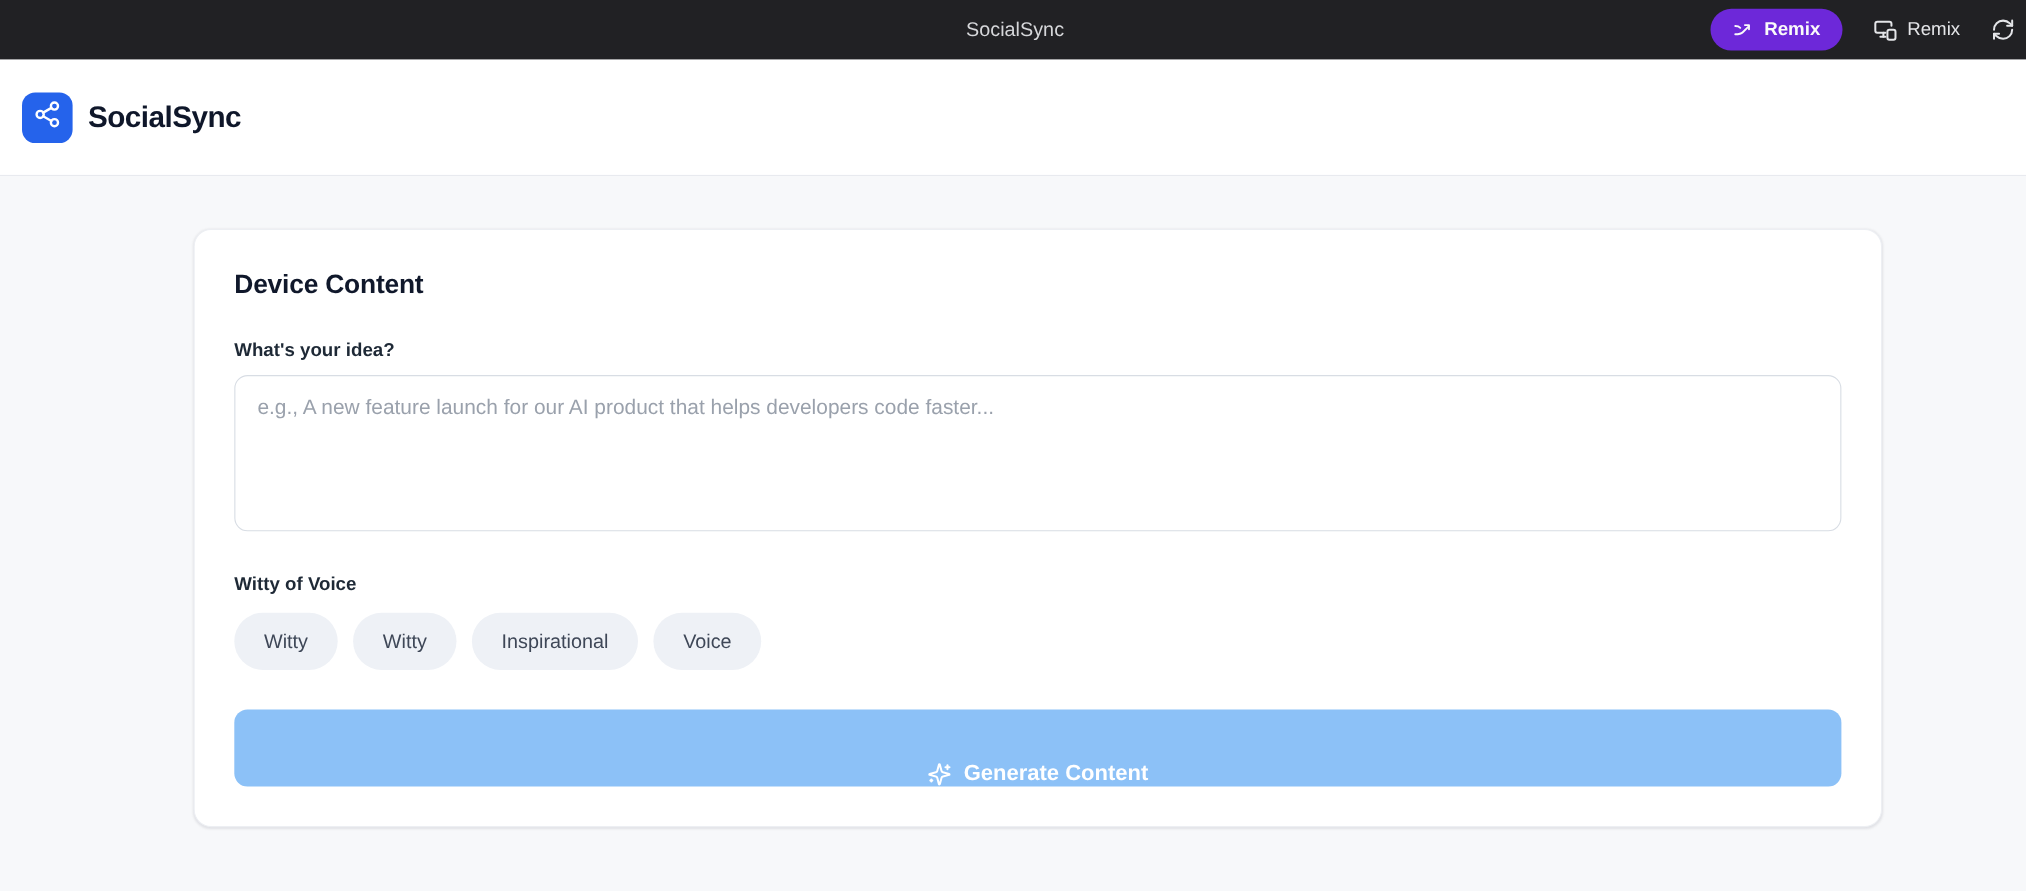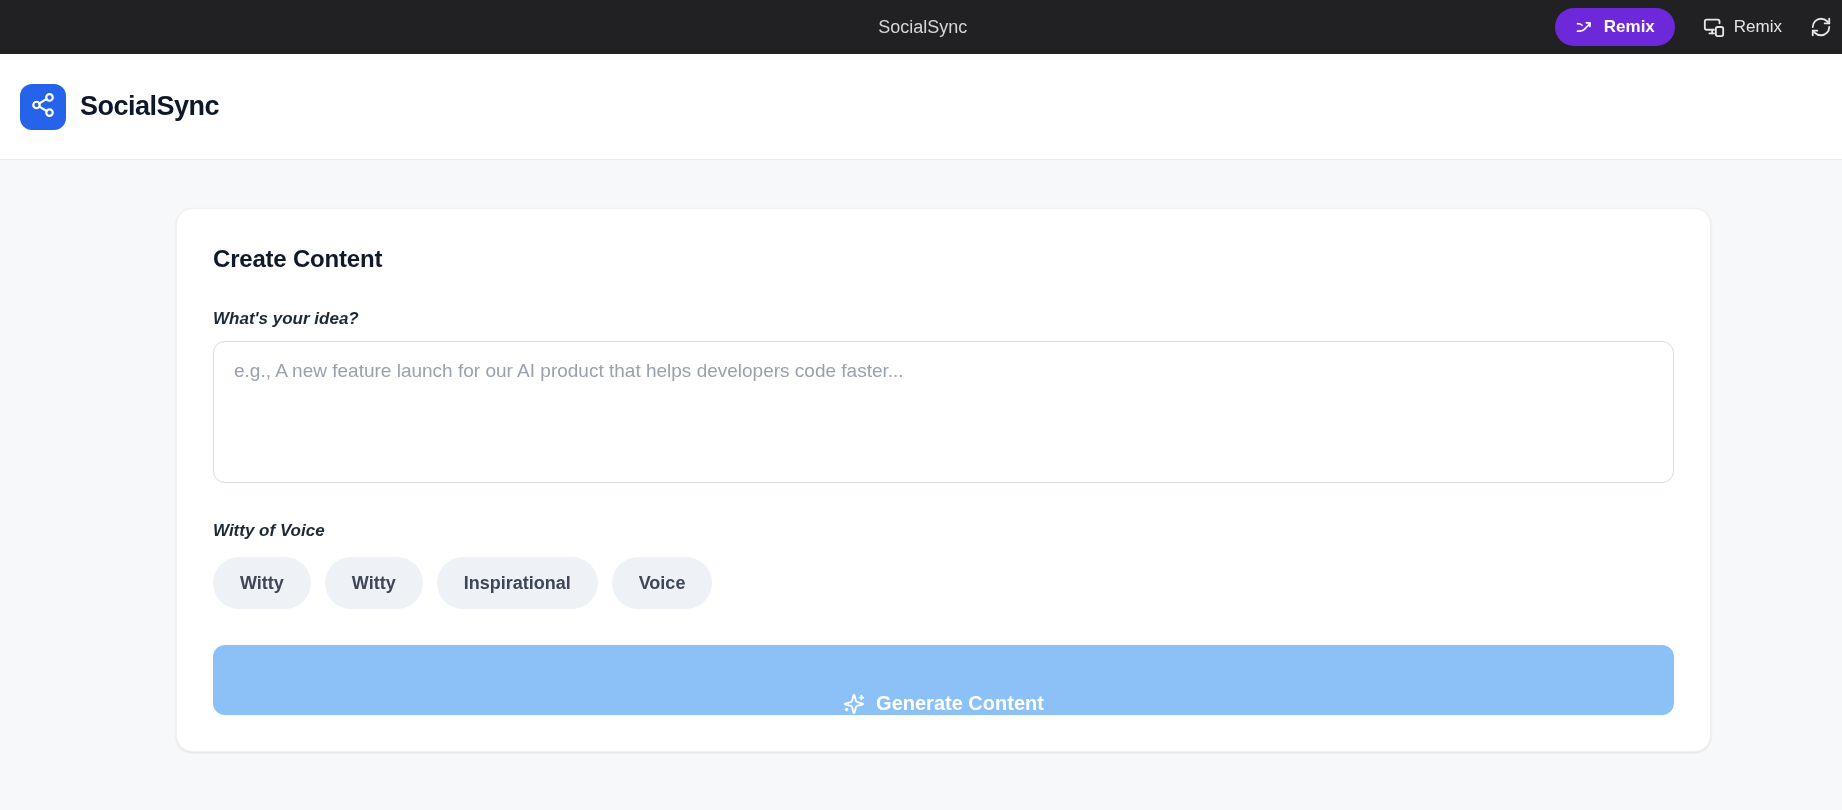--- a/index.html
+++ b/index.html
@@ -104,21 +104,20 @@
     color: #10182b;
     margin-bottom: 36px;
     letter-spacing: -0.2px;
   }
   .field-label {
     display: block;
     font-size: 17px;
     font-weight: 700;
     color: #1e2936;
     margin-bottom: 12px;
-    font-style: italic;
   }
   .idea-textarea {
     width: 100%;
     height: 142px;
     border: 1px solid #d8dde4;
     border-radius: 12px;
     padding: 18px 20px;
     font-size: 19px;
     color: #0c4a6e;
     resize: none;
@@ -131,21 +130,21 @@
   .tone-section { margin-top: 38px; }
   .tone-row { display: flex; gap: 14px; margin-top: 16px; }
   .pill {
     height: 52px;
     padding: 0 27px;
     border: none;
     border-radius: 9999px;
     background: #eef1f6;
     color: #3e4757;
     font-size: 18px;
-    font-weight: 700;
+    font-weight: 400;
     cursor: pointer;
     font-family: inherit;
     display: flex; align-items: center;
   }
   .pill--active {
     background: #1b2433;
     color: #ffffff;
     font-weight: 700;
   }
 
@@ -216,21 +215,21 @@
         <line x1="8.59" y1="13.51" x2="15.42" y2="17.49"></line>
         <line x1="15.41" y1="6.51" x2="8.59" y2="10.49"></line>
       </svg>
     </span>
   </div>
   <div class="brand-name">SocialSync</div>
 </div>
 
 <div class="main-area">
   <div class="content-card">
-    <div class="card-title">Create Content</div>
+    <div class="card-title">Device Content</div>
 
     <label class="field-label">What's your idea?</label>
     <textarea class="idea-textarea" placeholder="e.g., A new feature launch for our AI product that helps developers code faster..." style=""></textarea>
 
     <div class="tone-section">
       <label class="field-label" style="margin-bottom:0">Witty of Voice</label>
       <div class="tone-row">
         <button class="pill">Witty</button>
         <button class="pill">Witty</button>
         <button class="pill">Inspirational</button>

